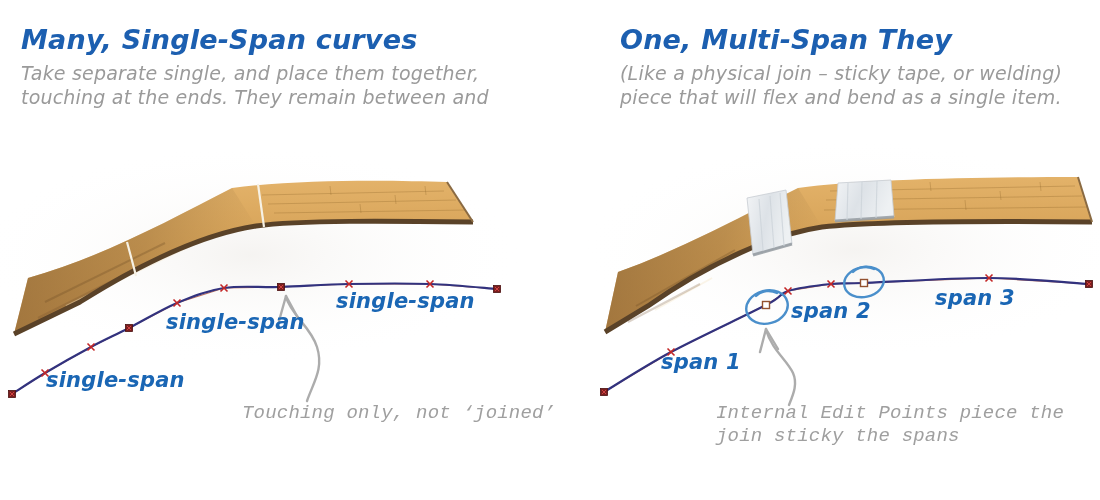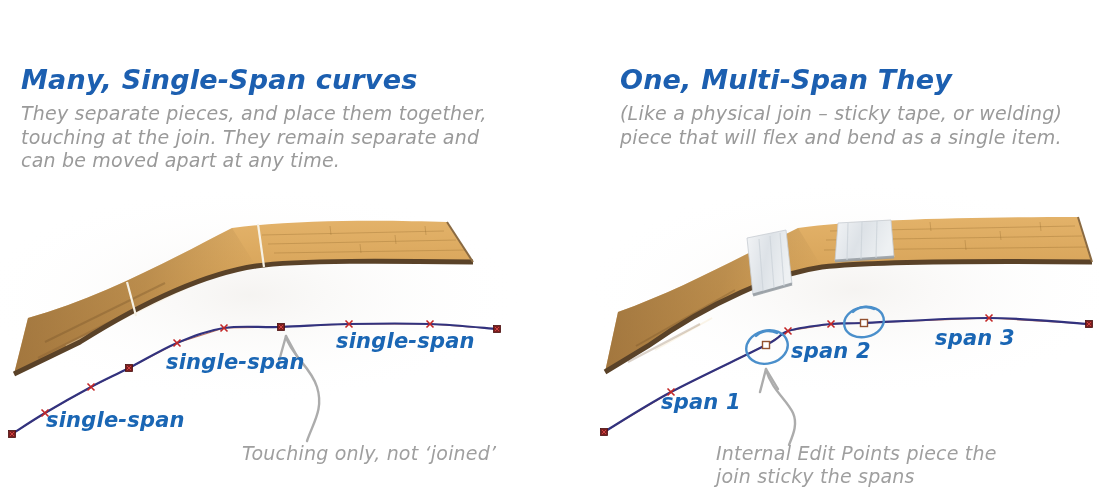--- a/index.html
+++ b/index.html
@@ -1,29 +1,28 @@
 <!DOCTYPE html>
 <html><head>
 <meta charset="utf-8">
 <style>
   html,body{margin:0;padding:0;background:#fff;}
   #screen{
     position:relative;width:1100px;height:447px;background:#ffffff;
     overflow:hidden;
     font-family:"DejaVu Sans",sans-serif;
-    margin-top:40px;
   }
   .hand{font-style:italic;letter-spacing:.2px;}
   .panel-title{
     position:absolute;font-size:27px;font-weight:bold;
     color:#1c5fb0;white-space:nowrap;
   }
   .panel-desc{position:absolute;font-size:19px;line-height:23.5px;color:#9a9a9a;white-space:nowrap;}
   .curve-label{position:absolute;font-size:21px;font-weight:bold;color:#1a66b4;white-space:nowrap;}
-  .gray-note{position:absolute;font-size:19px;line-height:23px;color:#9f9f9f;white-space:nowrap;}
+  .gray-note{position:absolute;font-size:19px;line-height:23px;color:#9f9f9f;white-space:nowrap;font-family:Liberation Mono, monospace;}
   svg{position:absolute;left:0;top:0;}
 </style>
 </head>
 <body>
 
 <div id="screen">
 
   <svg id="art" width="1100" height="500" viewBox="0 0 1100 500">
     <defs>
       <linearGradient id="woodTop" x1="0" y1="0" x2="0" y2="1">
@@ -210,23 +209,22 @@
     </g>
     <g stroke="#acacac" stroke-width="2.4" fill="none" stroke-linecap="round">
       <path d="M 789 405 C 793 395 798 384 793 373 C 787 360 772 350 766 330"></path>
       <path d="M 766 329 L 760 352"></path>
       <path d="M 766 329 L 778 349"></path>
     </g>
   </svg>
 
   <div class="panel-title hand" style="left:21px;top:24px;">Many, Single-Span curves</div>
   <div class="panel-desc hand" style="left:21px;top:62px;">
-    <div>They separate pieces, and place them together,</div>
-    <div>touching at the join. They remain separate and</div>
-    <div>can be moved apart at any time.</div>
+    <div>Take separate single, and place them together,</div>
+    <div>touching at the ends. They remain between and</div>
   </div>
 
   <div class="panel-title hand" style="left:620px;top:24px;">One, Multi-Span They</div>
   <div class="panel-desc hand" style="left:620px;top:62px;">
     <div>(Like a physical join – sticky tape, or welding)</div>
     <div>piece that will flex and bend as a single item.</div>
   </div>
 
   <div class="curve-label hand" style="left:46px;top:368px;">single-span</div>
   <div class="curve-label hand" style="left:166px;top:310px;">single-span</div>

